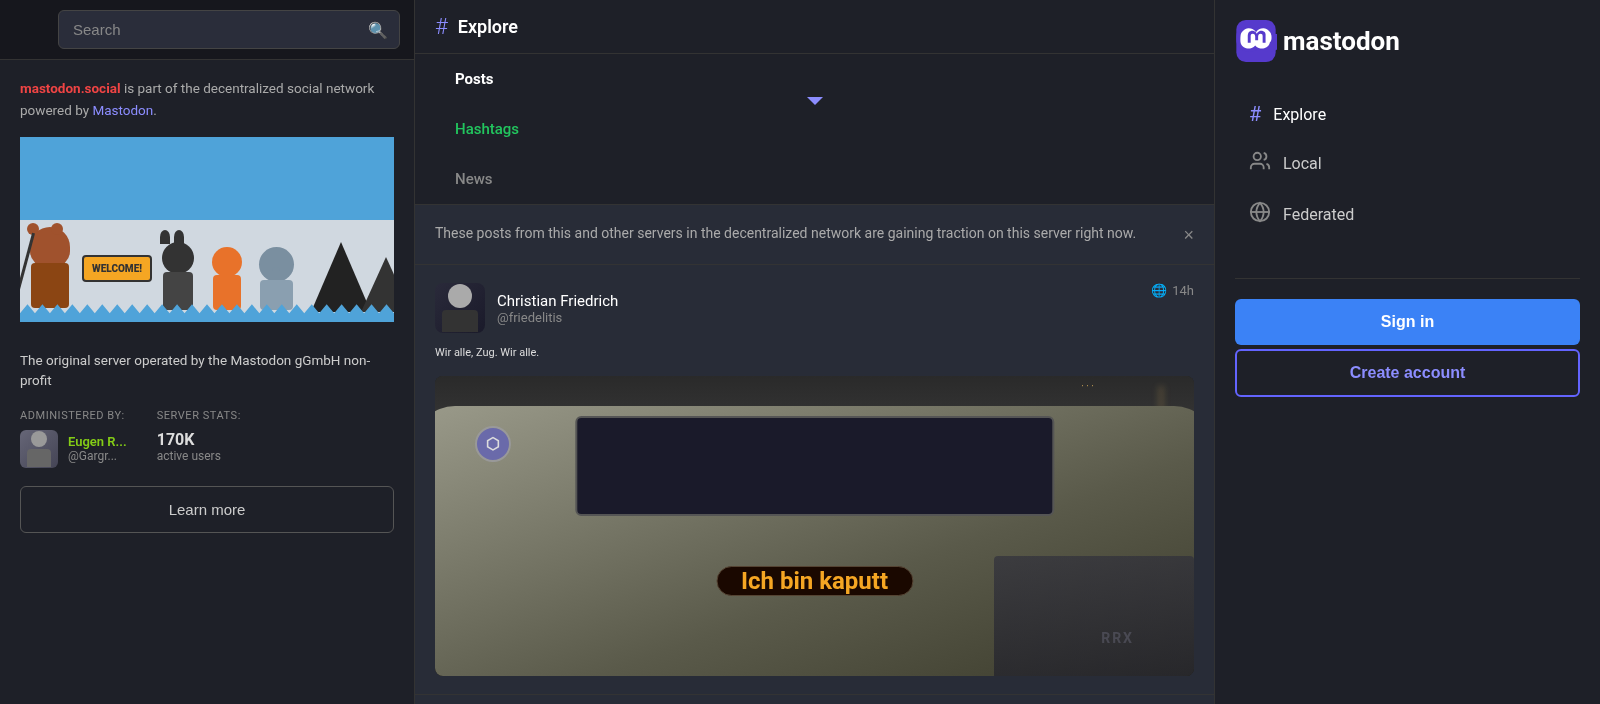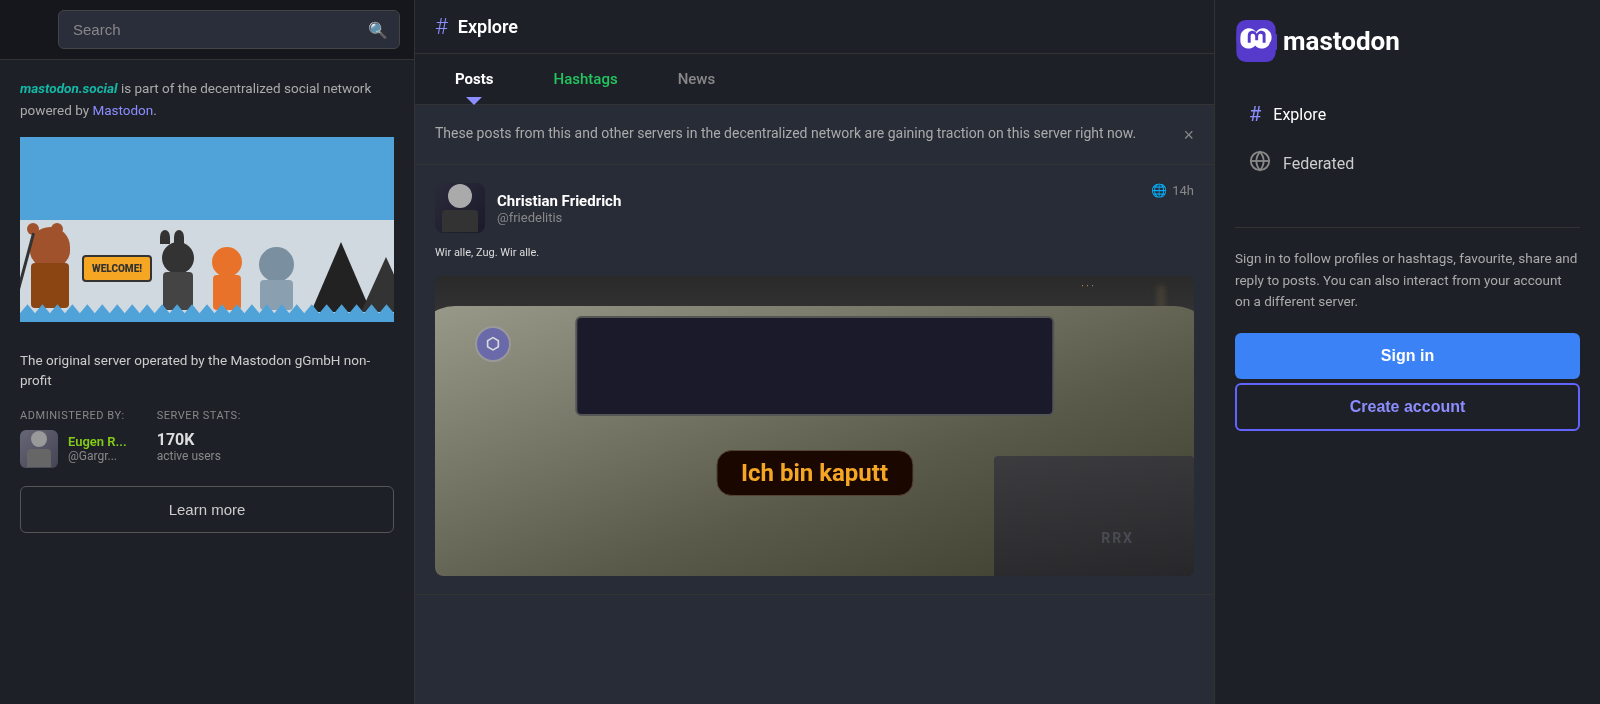--- a/index.html
+++ b/index.html
@@ -63,23 +63,22 @@
     }
 
     .server-desc {
       font-size: 13.5px;
       line-height: 1.6;
       color: #aaa;
       margin-bottom: 16px;
     }
 
     .server-desc strong {
-      color: #14b8a6;
+      color: #ef4444;
       font-weight: 700;
-      font-style: italic;
     }
 
     .server-desc a {
       color: #8c8dff;
       text-decoration: none;
     }
 
     .server-image {
       width: 100%;
       height: 185px;
@@ -203,20 +202,21 @@
       font-size: 18px;
       font-weight: 600;
       color: #fff;
     }
 
     .tabs {
       display: flex;
       background: #1e2028;
       border-bottom: 1px solid #333;
       padding: 0 10px;
+      flex-direction: column;
     }
 
     .tab {
       padding: 16px 30px;
       font-size: 15px;
       color: #888;
       cursor: pointer;
       position: relative;
       font-weight: 500;
     }
@@ -306,21 +306,21 @@
       width: 100%;
       height: 100%;
       background: linear-gradient(135deg, #2a2a3a, #1a1a2a);
       display: flex;
       align-items: center;
       justify-content: center;
     }
 
     .post-name {
       font-size: 15px;
-      font-weight: 700;
+      font-weight: 400;
       color: #fff;
     }
 
     .post-handle {
       font-size: 13px;
       color: #888;
     }
 
     .post-time {
       display: flex;
@@ -601,21 +601,21 @@
           <div style="position:absolute;top:0;left:0;right:0;height:70px;background:linear-gradient(180deg,#2a2a2a,#3a3a3a);">
             <div style="position:absolute;right:30px;top:10px;width:6px;height:120px;background:rgba(255,200,100,0.15);filter:blur(3px);"></div>
           </div>
 
           <div style="position:absolute;bottom:0;left:-20px;right:-20px;top:30px;background:linear-gradient(160deg,#9a9a8a 0%,#7a7a6a 30%,#5a5a4a 60%,#3a3a2a 100%);border-radius:40px 40px 0 0;">
 
             <div style="position:absolute;top:20px;left:60px;width:36px;height:36px;background:#6a6aaa;border-radius:50%;display:flex;align-items:center;justify-content:center;font-size:16px;color:#ddd;font-weight:900;border:2px solid #999;">⬡</div>
 
             <div style="position:absolute;top:10px;left:50%;transform:translateX(-50%);width:60%;height:100px;background:#1a1a2a;border-radius:6px;border:2px solid #555;"></div>
 
-            <div style="position:absolute;bottom:80px;left:50%;transform:translateX(-50%);background:#1a0800;border:1px solid #554433;padding:8px 24px;border-radius:15px;font-size:24px;font-weight:700;color:#f5a623;white-space:nowrap;">Ich bin kaputt</div>
+            <div style="position:absolute;bottom:80px;left:50%;transform:translateX(-50%);background:#1a0800;border:1px solid #554433;padding:0 24px;border-radius:15px;font-size:24px;font-weight:700;color:#f5a623;white-space:nowrap;">Ich bin kaputt</div>
 
             <div style="position:absolute;bottom:30px;right:80px;font-size:14px;font-weight:700;color:#888;letter-spacing:2px;">RRX</div>
           </div>
 
           <div style="position:absolute;bottom:0;right:0;width:200px;height:120px;background:linear-gradient(180deg,#2a2a3a,#1a1a2a);border-radius:4px 4px 0 0;opacity:0.6;"></div>
 
           <div style="position:absolute;top:5px;right:100px;font-size:10px;color:#ffcc66;opacity:0.7;">· · ·</div>
         </div>
       </div>
     </div>
@@ -631,33 +631,44 @@
       <path d="M63 42.5C62 48.5 56.5 53 50.3 53.5C47.5 53.7 44.7 53.5 42 52.5C39.5 51.6 37 50 35.5 47.8C34 50 31.5 51.6 29 52.5C26.3 53.5 23.5 53.7 20.7 53.5C14.5 53 9 48.5 8 42.5C7.5 39.5 7.5 33 8 29C9 22 15.2 16.5 22.7 15.5H23.5C29 15.5 34.2 18.3 37 23C39.8 18.3 45 15.5 50.5 15.5H51.3C58.8 16.5 65 22 66 29C66.5 33 66.5 39.5 63 42.5Z" fill="white"></path>
       <path d="M55 30V43H49.5V30.5C49.5 27.5 48.2 26 45.5 26C42.5 26 41 27.8 41 31.5V38H35.5V31.5C35.5 27.8 34 26 31 26C28.3 26 27 27.5 27 30.5V43H21.5V30C21.5 27 22.3 24.5 23.8 22.8C25.4 21 27.5 20 30 20C32.8 20 35 21 36.8 23L38.5 25.8L40.2 23C42 21 44.2 20 47 20C49.5 20 51.6 21 53.2 22.8C54.7 24.5 55.5 27 55 30Z" fill="#563ACC"></path>
     </svg>
     <span class="mastodon-wordmark">mastodon</span>
   </div>
 
   <div class="right-nav">
     <div class="right-nav-item active">
       <span class="nav-icon" style="color:#8c8dff;">#</span>
       <span>Explore</span>
+    </div>
+    <div class="right-nav-item">
+      <span class="nav-icon">
+        
+        <svg width="22" height="22" viewBox="0 0 24 24" fill="none" stroke="#888" stroke-width="2">
+          <circle cx="9" cy="7" r="4"></circle>
+          <path d="M2 21v-2a4 4 0 0 1 4-4h6a4 4 0 0 1 4 4v2"></path>
+          <path d="M16 3.13a4 4 0 0 1 0 7.75"></path>
+          <path d="M22 21v-2a4 4 0 0 0-3-3.87"></path>
+        </svg>
+      </span>
+      <span>Local</span>
     </div>
     <div class="right-nav-item">
       <span class="nav-icon">
         
         <svg width="22" height="22" viewBox="0 0 24 24" fill="none" stroke="#888" stroke-width="2">
           <circle cx="12" cy="12" r="10"></circle>
           <line x1="2" y1="12" x2="22" y2="12"></line>
           <path d="M12 2a15.3 15.3 0 0 1 4 10 15.3 15.3 0 0 1-4 10 15.3 15.3 0 0 1-4-10 15.3 15.3 0 0 1 4-10z"></path>
         </svg>
       </span>
       <span>Federated</span>
     </div>
   </div>
 
   <div class="nav-divider"></div>
 
-  <p class="signin-desc">Sign in to follow profiles or hashtags, favourite, share and reply to posts. You can also interact from your account on a different server.</p>
 
   <button class="sign-in-btn">Sign in</button>
   <button class="create-account-btn">Create account</button>
 </div>
 
 </body></html>

